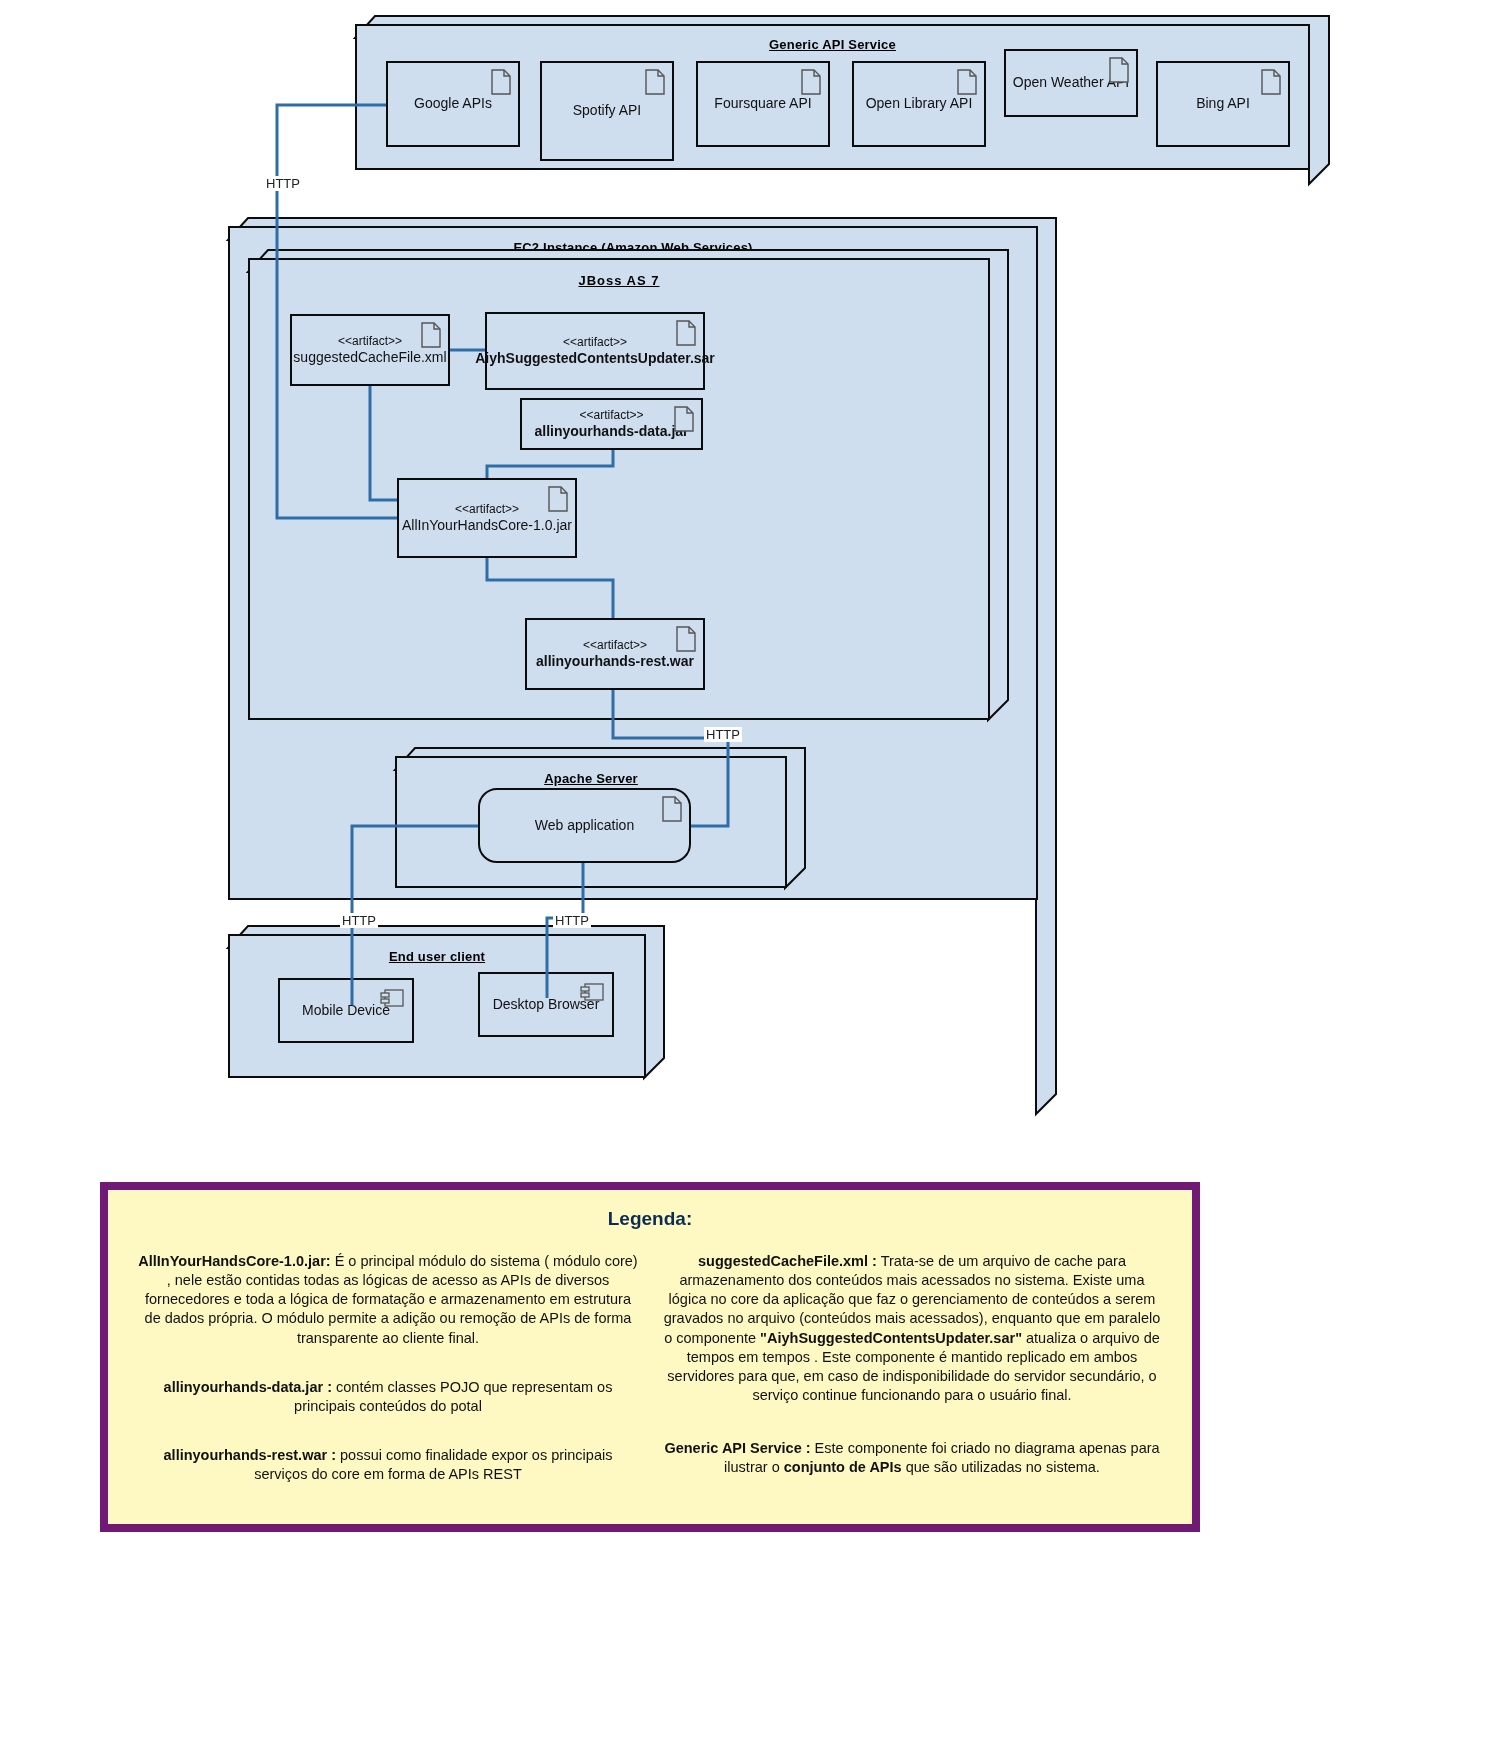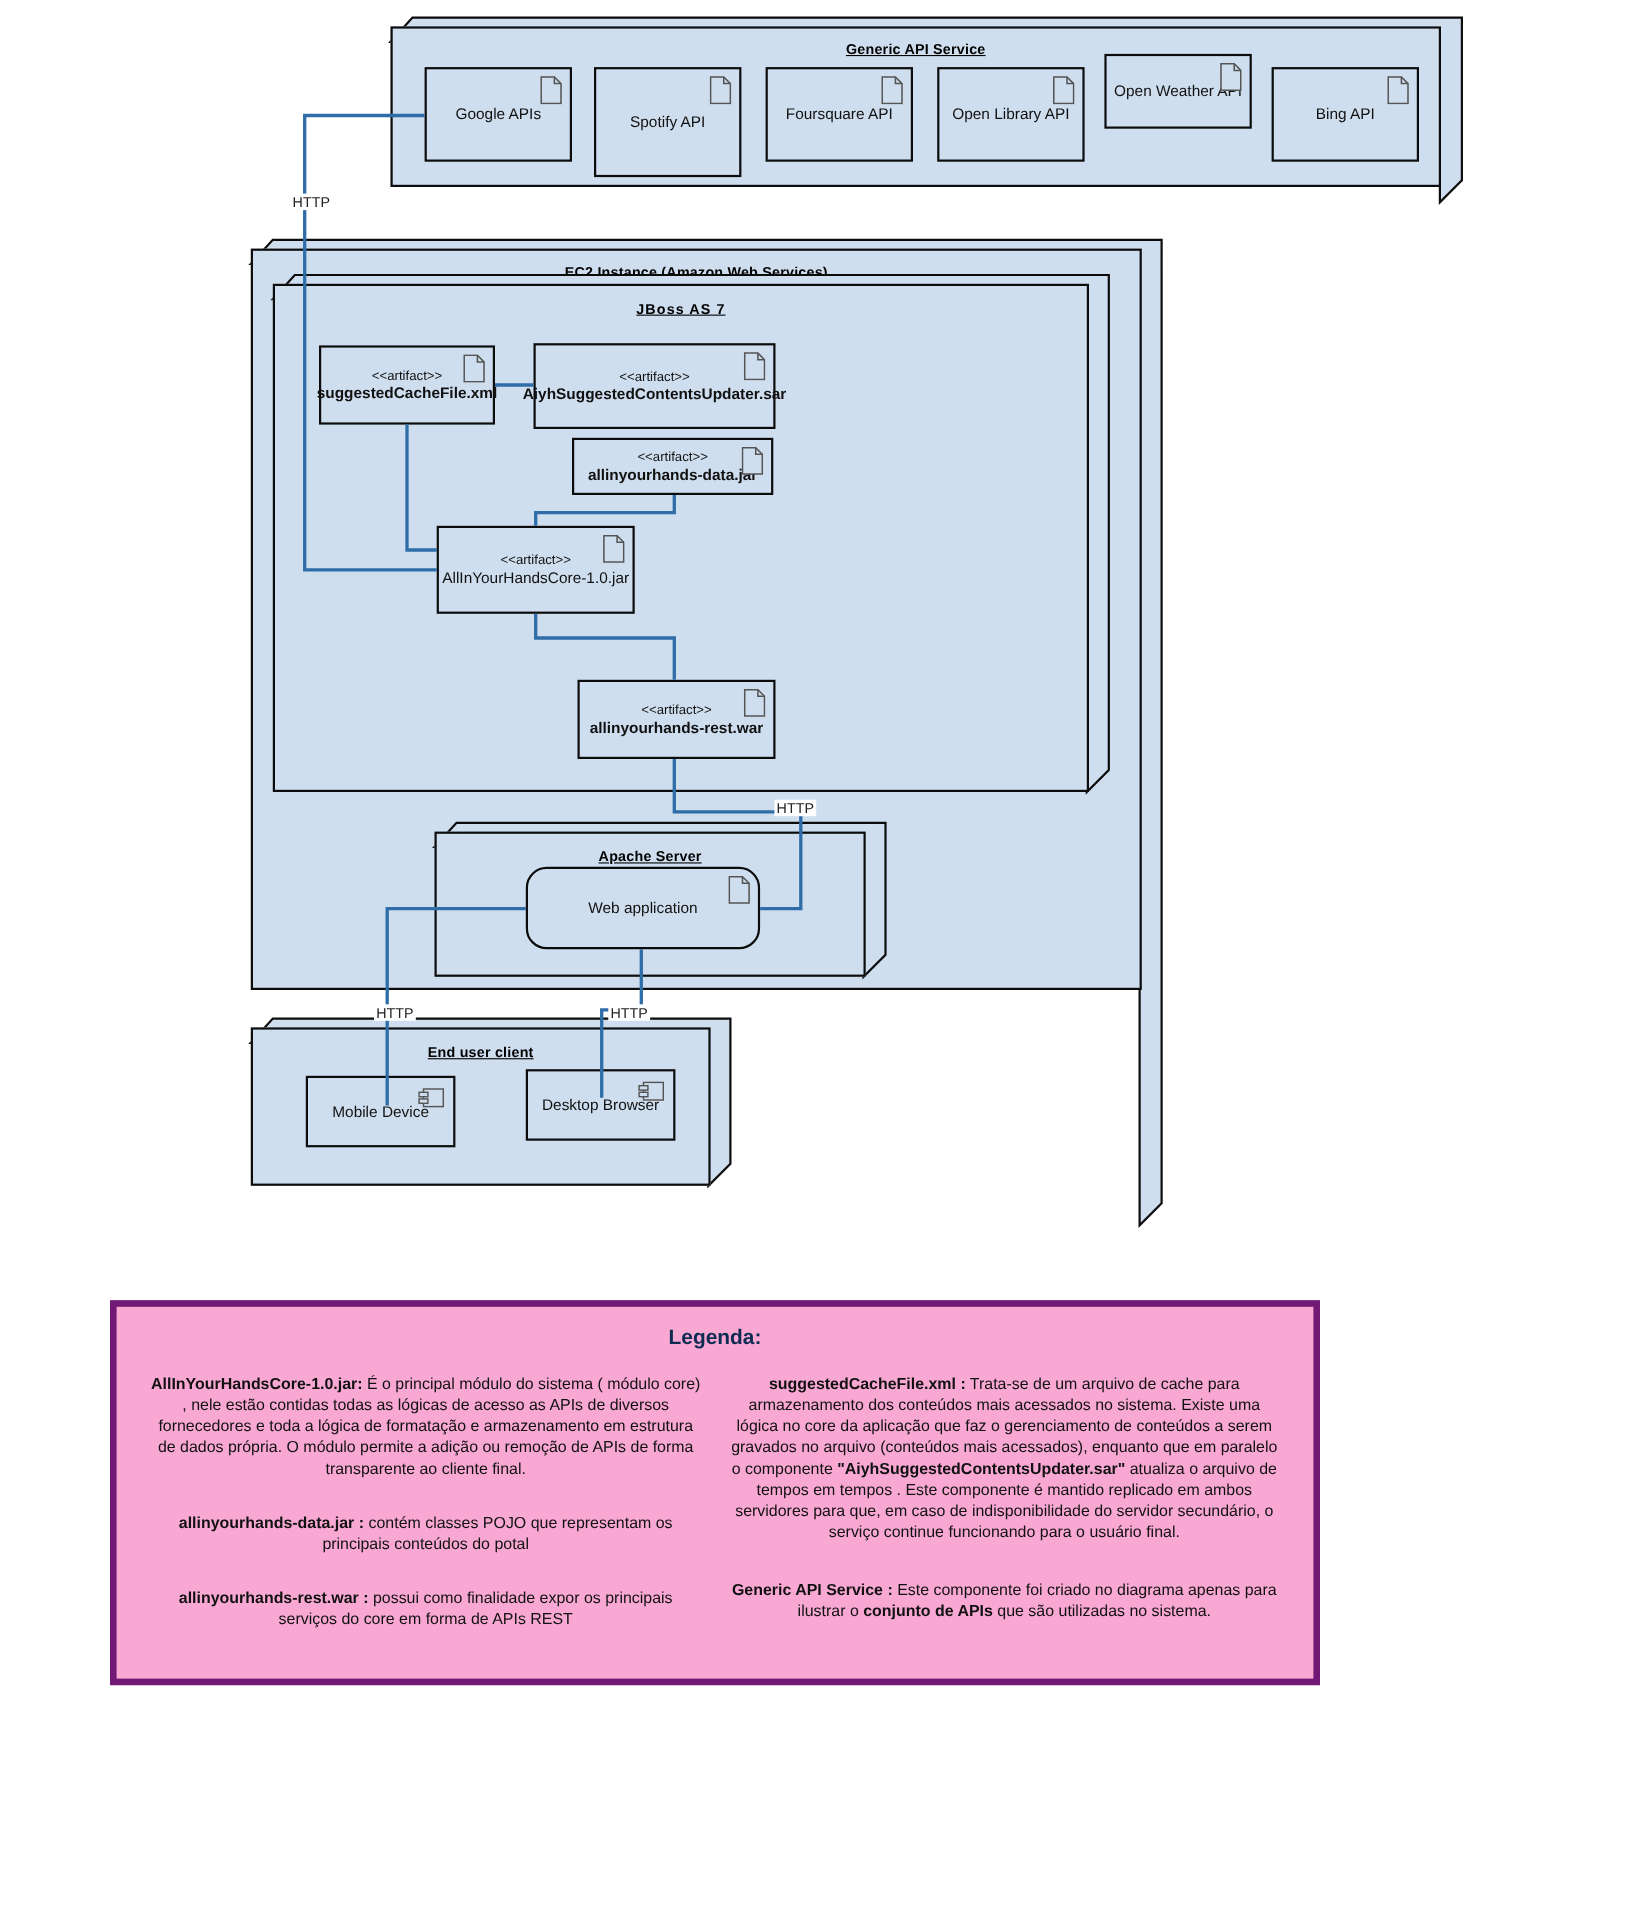--- a/index.html
+++ b/index.html
@@ -68,22 +68,22 @@
     position:absolute;
     background:#ffffff;
     font-size:13px;
     color:#222;
     padding:0 2px;
     white-space:nowrap;
   }
   
   .legend{
     position:absolute;
-    background:#f9a8d4;
-    border:6px solid #701a75;
+    background:#fef9c3;
+    border:8px solid #701a75;
     box-sizing:border-box;
   }
   .legend-title{
     text-align:center;
     font-size:19px;
     font-weight:bold;
     color:#0d2c52;
     margin-top:18px;
   }
   .legend-cols{
@@ -169,21 +169,21 @@
   <div class="node" style="left:248px;top:258px;width:742px;height:462px;">
     <div class="node-title" style="top:13px;letter-spacing:1px;">JBoss AS 7</div>
   </div>
 
   <div class="artifact" style="left:290px;top:314px;width:160px;height:72px;">
     <svg class="doc-icon" viewBox="0 0 20 26">
         <polygon points="1,1 13,1 19,7 19,25 1,25" fill="#cfdeef" stroke="#555" stroke-width="1.4"></polygon>
         <polyline points="13,1 13,7 19,7" fill="none" stroke="#555" stroke-width="1.4"></polyline>
       </svg>
     <span class="stereo">&lt;&lt;artifact&gt;&gt;</span>
-    <span class="aname" style="font-weight:bold;">suggestedCacheFile.xml</span>
+    <span class="aname" style="font-weight:normal;">suggestedCacheFile.xml</span>
   </div>
 
   <div class="artifact" style="left:485px;top:312px;width:220px;height:78px;">
     <svg class="doc-icon" viewBox="0 0 20 26">
         <polygon points="1,1 13,1 19,7 19,25 1,25" fill="#cfdeef" stroke="#555" stroke-width="1.4"></polygon>
         <polyline points="13,1 13,7 19,7" fill="none" stroke="#555" stroke-width="1.4"></polyline>
       </svg>
     <span class="stereo">&lt;&lt;artifact&gt;&gt;</span>
     <span class="aname">AiyhSuggestedContentsUpdater.sar</span>
   </div>

